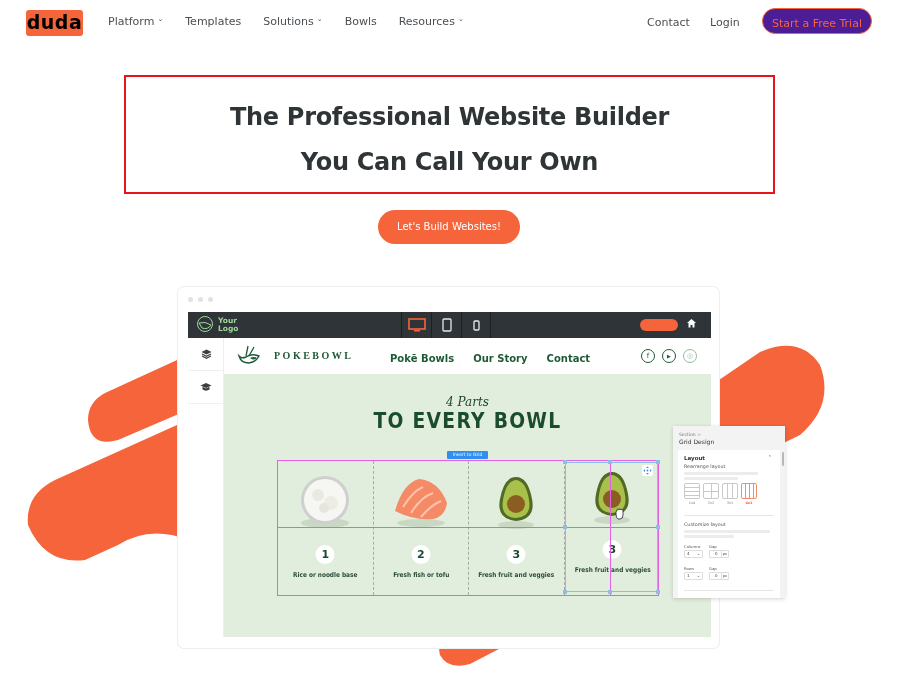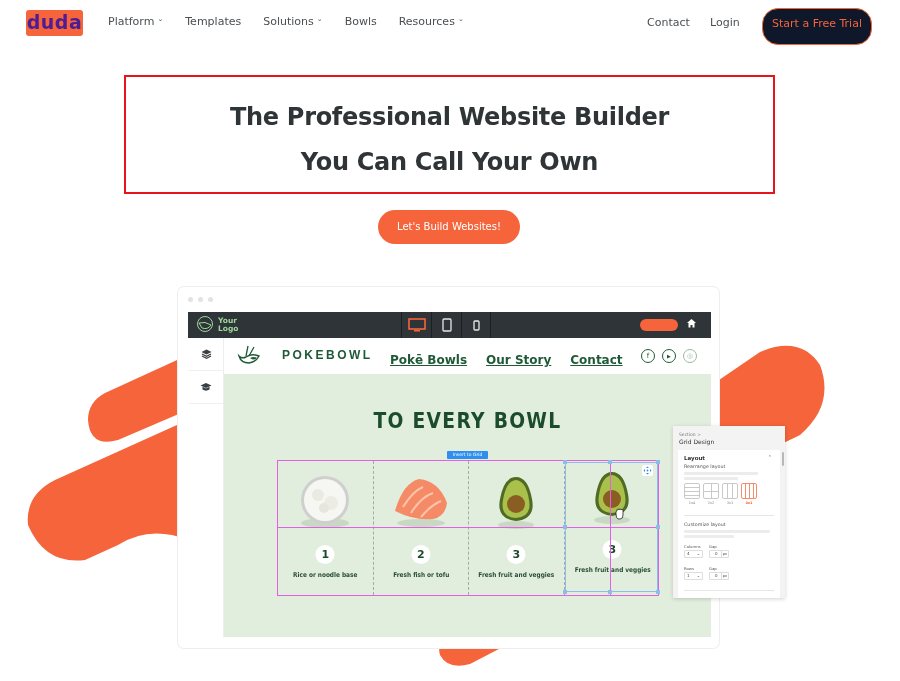--- a/index.html
+++ b/index.html
@@ -1,28 +1,28 @@
 <!DOCTYPE html>
 <html><head>
 <meta charset="utf-8">
 <style>
   * { box-sizing: border-box; margin: 0; padding: 0; }
   html, body { width: 900px; height: 681px; overflow: hidden; background: #ffffff; }
   body { position: relative; font-family: "DejaVu Sans", sans-serif; color: #2f3437; }
 
   
   .logo { position: absolute; left: 26px; top: 10px; width: 57px; height: 26px; background: #f5643a; border-radius: 3px;
-          color: #4c1d95; font-family: "DejaVu Sans", sans-serif; font-weight: bold; font-size: 19px; line-height: 25px; text-align: center; letter-spacing: 0.5px; }
+          color: #000000; font-family: "DejaVu Sans", sans-serif; font-weight: bold; font-size: 19px; line-height: 25px; text-align: center; letter-spacing: 0.5px; }
   .nav { position: absolute; top: 15px; left: 108px; display: flex; align-items: center; font-size: 11px; color: #4a4f53; }
   .nav-item { display: flex; align-items: flex-start; margin-right: 22px; cursor: pointer; white-space: nowrap; }
   .nav-item .chev { font-size: 7px; margin-left: 3px; color: #555; }
   .contact-link { position: absolute; left: 647px; top: 16px; font-size: 11px; color: #4a4f53; }
   .login-link { position: absolute; left: 710px; top: 16px; font-size: 11px; color: #4a4f53; }
-  .trial-btn { position: absolute; left: 762px; top: 8px; width: 110px; height: 37px; border: 1px solid #f5643a; border-radius: 16px;
-               color: #f5643a; font-size: 11px; line-height: 29px; text-align: center; background: #0f172a; cursor: pointer; }
+  .trial-btn { position: absolute; left: 762px; top: 8px; width: 110px; height: 26px; border: 1px solid #f5643a; border-radius: 16px;
+               color: #f5643a; font-size: 11px; line-height: 29px; text-align: center; background: #4c1d95; cursor: pointer; }
 
   
   .hero-box { position: absolute; left: 124px; top: 75px; width: 651px; height: 119px; border: 2px solid #e8141b; }
   .hero-title { position: absolute; left: 124px; top: 95px; width: 651px; text-align: center; font-family: "DejaVu Sans", sans-serif;
                 font-weight: bold; font-size: 24px; line-height: 45px; color: #2f3437; letter-spacing: -0.3px; }
   .cta-btn { position: absolute; left: 378px; top: 210px; width: 142px; height: 34px; background: #f5643a; border-radius: 17px;
              color: #fff; font-size: 10px; line-height: 34px; text-align: center; cursor: pointer; }
 
   
   .deco { position: absolute; left: 0; top: 0; width: 900px; height: 681px; pointer-events: none; }
@@ -40,22 +40,22 @@
   .dev-btn:last-child { border-right: 1px solid #1c2023; }
   .ed-pill { position: absolute; left: 452px; top: 7px; width: 38px; height: 12px; background: #f5643a; border-radius: 6px; cursor: pointer; }
   .ed-home { position: absolute; left: 498px; top: 6px; cursor: pointer; }
 
   .ed-side { position: absolute; left: 10px; top: 51px; width: 36px; height: 299px; background: #fff; border-right: 1px solid #eee; }
   .side-btn { width: 36px; height: 33px; display: flex; align-items: center; justify-content: center; border-bottom: 1px solid #f0f0f0; cursor: pointer; }
 
   .site { position: absolute; left: 46px; top: 51px; width: 487px; height: 299px; background: #e2eedd; overflow: hidden; }
   .site-nav { position: absolute; left: 0; top: 0; width: 487px; height: 36px; background: #fff; }
   .poke-logo { position: absolute; left: 12px; top: 6px; display: flex; align-items: center; }
-  .poke-name { font-family: Liberation Sans, sans-serif; font-weight: bold; font-size: 12px; letter-spacing: 2.5px; color: #1f5a36; margin-left: 20px; }
-  .site-links { position: absolute; left: 166px; top: 15px; display: flex; gap: 19px; font-size: 12px; font-weight: bold; color: #1f5a36; text-decoration: underline; }
+  .poke-name { font-family: Liberation Serif, serif; font-weight: bold; font-size: 10px; letter-spacing: 2.5px; color: #1f5a36; margin-left: 12px; }
+  .site-links { position: absolute; left: 166px; top: 15px; display: flex; gap: 19px; font-size: 10px; font-weight: bold; color: #1f5a36; }
   .site-links span { cursor: pointer; }
   .social { position: absolute; right: 14px; top: 11px; display: flex; gap: 7px; }
   .social span { width: 14px; height: 14px; border-radius: 50%; border: 1.3px solid #1f5a36; display: flex; align-items: center; justify-content: center; font-size: 7px; color: #1f5a36; cursor: pointer; }
   .social span.ig { border-color: #9ab9a2; color: #9ab9a2; }
 
   .script-title { position: absolute; left: 0; width: 487px; top: 57px; text-align: center; font-family: "DejaVu Serif", serif; font-style: italic; font-size: 12px; color: #1f4a2e; }
   .big-title { position: absolute; left: 0; width: 487px; top: 70px; text-align: center; font-family: "DejaVu Sans", sans-serif; font-weight: bold; font-size: 22px;
                color: #1b4d2d; letter-spacing: 1.5px; transform: scaleX(0.85); }
 
   .insert-tag { position: absolute; left: 223px; top: 113px; width: 41px; height: 8px; background: #2f8ef0; color: #fff; font-size: 4.5px; line-height: 8px; text-align: center; border-radius: 1px; }
@@ -214,20 +214,21 @@
         <span>Our Story</span>
         <span>Contact</span>
       </div>
       <div class="social">
         <span>f</span>
         <span style="font-size:5px">▶</span>
         <span class="ig">◎</span>
       </div>
     </div>
 
+    <div class="script-title">4 Parts</div>
     <div class="big-title">TO EVERY BOWL</div>
 
     <div class="insert-tag">Insert to Grid</div>
 
     <div class="grid-outer">
 
       <div class="grid-col dash" style="left:0">
         <svg class="food" width="58" height="56" viewBox="0 0 58 56">
           <ellipse cx="29" cy="50" rx="24" ry="5" fill="#c9d8c3"></ellipse>
           <circle cx="29" cy="27" r="24" fill="#cfcfcf"></circle>

